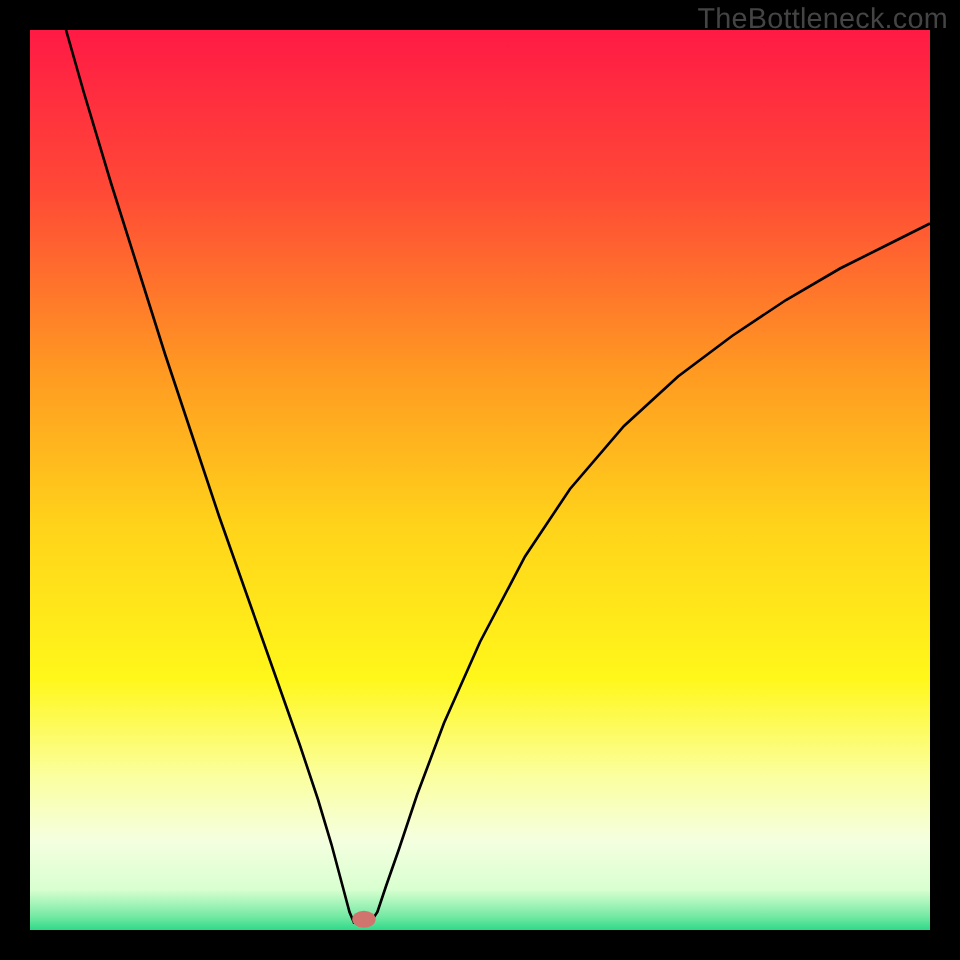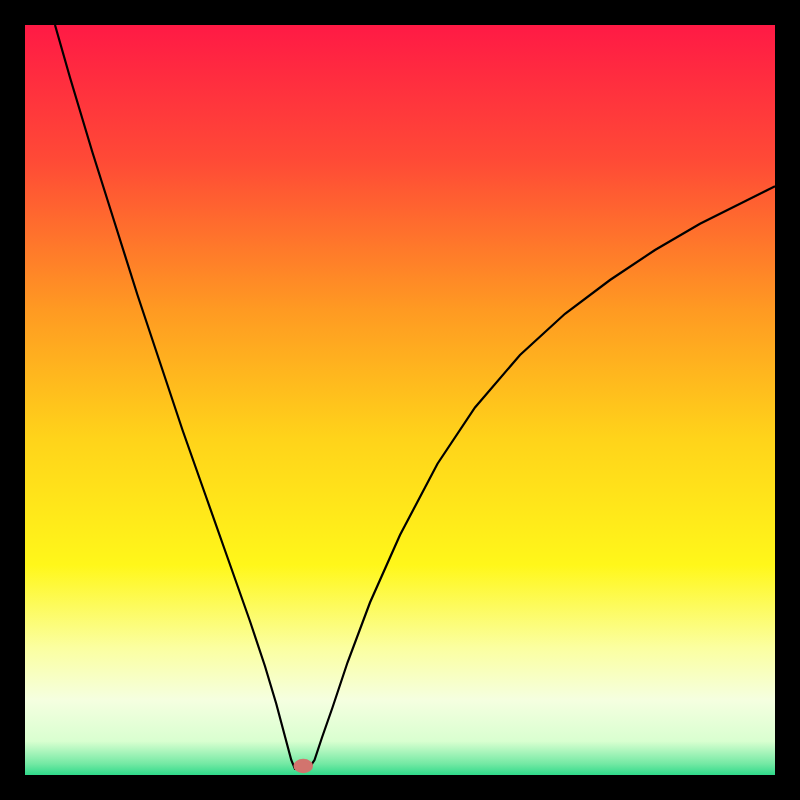--- a/index.html
+++ b/index.html
@@ -60,13 +60,14 @@
             <stop offset="95.50%" stop-color="#d9ffd0"></stop>
             <stop offset="98.50%" stop-color="#74e9a4"></stop>
             <stop offset="100.00%" stop-color="#2fd98a"></stop>
           </linearGradient>
       </defs>
       <rect x="0" y="0" width="750" height="750" fill="url(#bg-grad)"></rect>
       <path id="curve" fill="none" stroke="#000000" stroke-width="2.2" d="M30.00 0.00 L45.00 52.50 L67.50 127.50 L90.00 198.75 L112.50 270.00 L135.00 337.50 L157.50 405.00 L180.00 468.75 L202.50 532.50 L225.00 596.25 L240.00 641.25 L251.25 678.75 L260.25 712.50 L266.25 735.00 L270.00 744.00 L283.50 744.00 L289.50 735.00 L297.00 712.50 L307.50 682.50 L322.50 637.50 L345.00 577.50 L375.00 510.00 L412.50 438.75 L450.00 382.50 L495.00 330.00 L540.00 288.75 L585.00 255.00 L630.00 225.00 L675.00 198.75 L720.00 176.25 L750.00 161.25"></path>
       <ellipse id="marker" fill="#d2746e" cx="278.25" cy="741.00" rx="9.75" ry="7.13"></ellipse>
     </svg>
   </div>
+  <div class="watermark">TheBottleneck.com</div>
 </div>
 
 </body></html>

